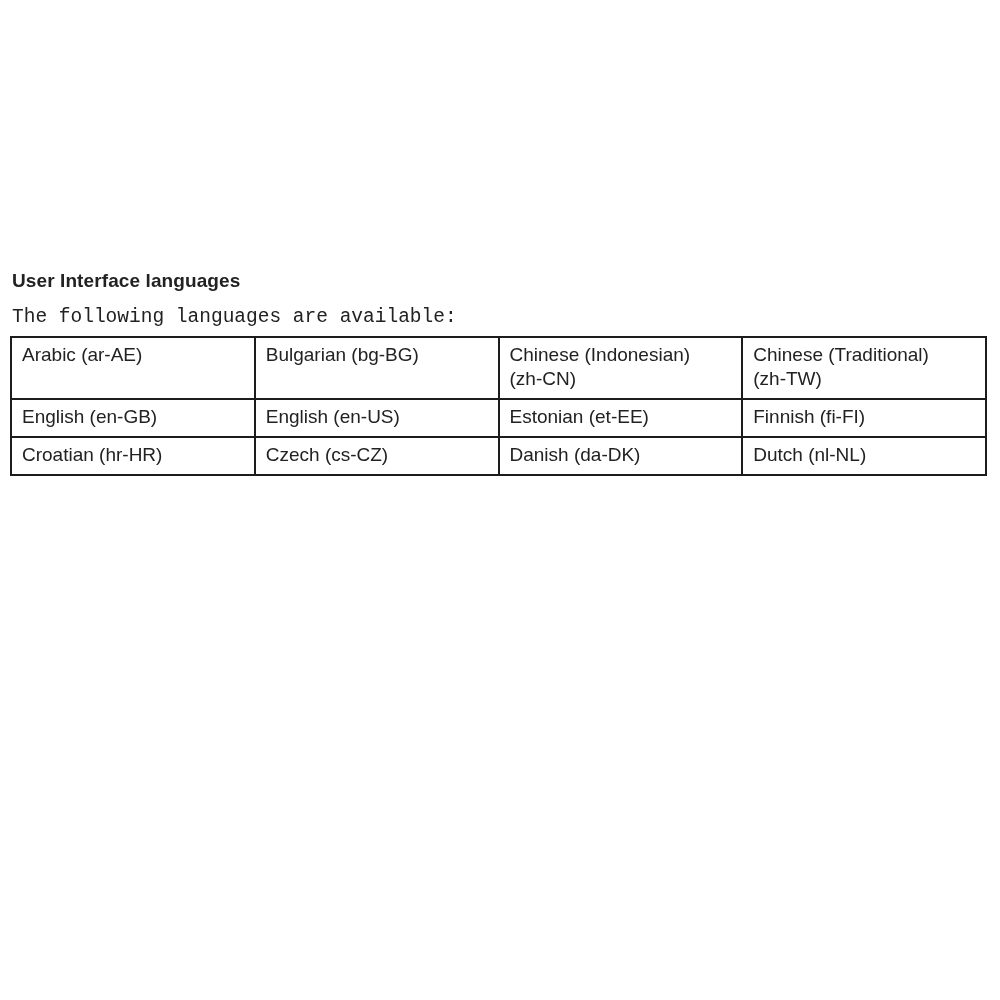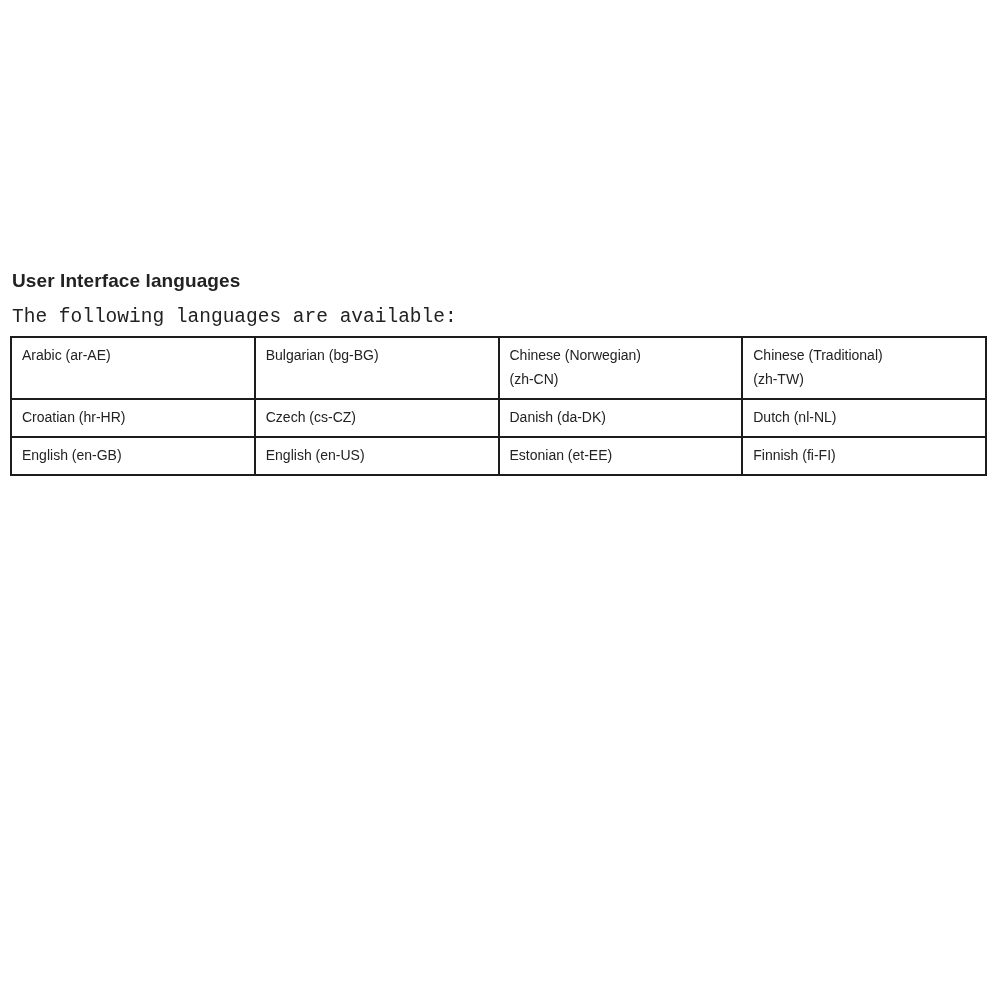--- a/index.html
+++ b/index.html
@@ -38,49 +38,49 @@
     border-collapse: collapse;
     table-layout: fixed;
     width: 977px;
     margin-left: -2px;
   }
   table.lang-table td {
     width: 25%;
     border: 2px solid var(--border-color);
     vertical-align: top;
     padding: 5px 8px 7px 10px;
-    font-size: 14px;
+    font-size: 19px;
     line-height: 24px;
     white-space: pre-line;
     overflow: hidden;
   }
 </style>
 </head>
 <body>
 
 <div class="doc">
   <h1 class="section-heading">User Interface languages</h1>
   <p class="intro-text">The following languages are available:</p>
   <table class="lang-table">
     <tbody>
         <tr>
           <td>Arabic (ar-AE)</td>
           <td>Bulgarian (bg-BG)</td>
-          <td>Chinese (Norwegian)
+          <td>Chinese (Indonesian)
 (zh-CN)</td>
           <td>Chinese (Traditional)
 (zh-TW)</td>
+        </tr>
+        <tr>
+          <td>English (en-GB)</td>
+          <td>English (en-US)</td>
+          <td>Estonian (et-EE)</td>
+          <td>Finnish (fi-FI)</td>
         </tr>
         <tr>
           <td>Croatian (hr-HR)</td>
           <td>Czech (cs-CZ)</td>
           <td>Danish (da-DK)</td>
           <td>Dutch (nl-NL)</td>
         </tr>
-        <tr>
-          <td>English (en-GB)</td>
-          <td>English (en-US)</td>
-          <td>Estonian (et-EE)</td>
-          <td>Finnish (fi-FI)</td>
-        </tr>
       </tbody>
   </table>
 </div>
 
 </body></html>

